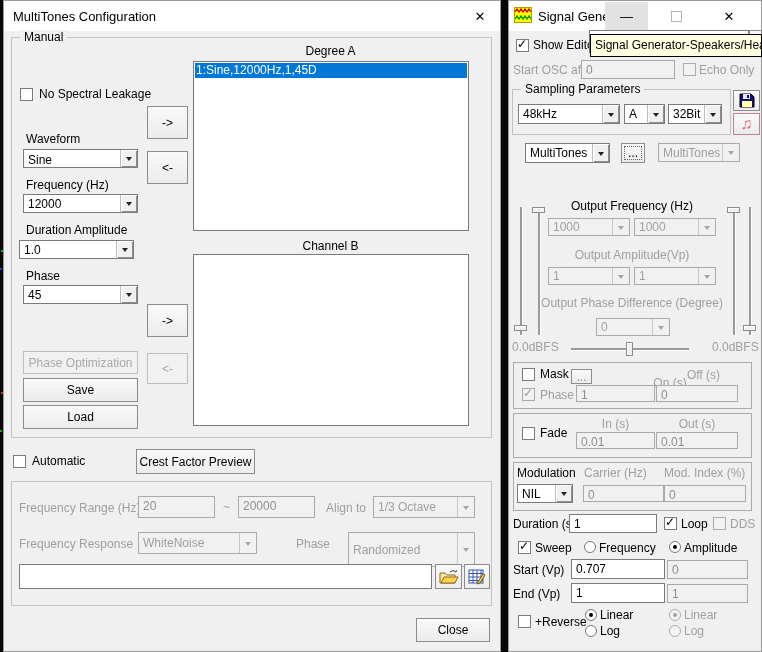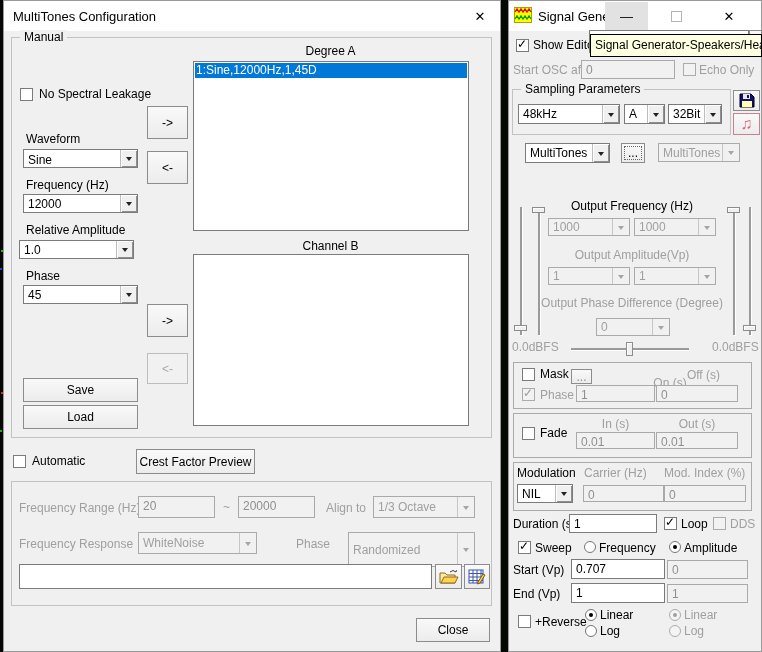--- a/index.html
+++ b/index.html
@@ -80,21 +80,21 @@
     </div>
 
     <span class="lb" style="left:22px;top:178px;">Frequency (Hz)</span>
     <div class="combo" style="left:19px;top:193px;width:115px;height:19px;">
       <span class="val">12000</span>
       <span class="ca">
           <i class="arr"></i>
         </span>
     </div>
 
-    <span class="lb" style="left:22px;top:223px;">Relative Amplitude</span>
+    <span class="lb" style="left:22px;top:223px;">Duration Amplitude</span>
     <div class="combo" style="left:15px;top:239px;width:115px;height:19px;gap:12px;">
       <span class="val">1.0</span>
       <span class="ca">
           <i class="arr"></i>
         </span>
     </div>
 
     <span class="lb" style="left:22px;top:269px;">Phase</span>
     <div class="combo" style="left:19px;top:284px;width:115px;height:19px;">
       <span class="val">45</span>
@@ -110,20 +110,21 @@
     <div class="listbox" style="left:189px;top:60px;width:276px;height:170px;">
       <div class="li-sel">1:Sine,12000Hz,1,45D</div>
     </div>
 
     <span class="lb ctr" style="left:189px;top:239px;width:275px;">Channel B</span>
     <div class="listbox" style="left:189px;top:253px;width:276px;height:172px;"></div>
 
     <div class="pbtn" style="left:143px;top:303px;width:41px;height:33px;">-&gt;</div>
     <div class="pbtn dis" style="left:143px;top:352px;width:41px;height:31px;">&lt;-</div>
 
+    <div class="pbtn dis" style="left:19px;top:350px;width:115px;height:23px;">Phase Optimization</div>
     <div class="pbtn" style="left:19px;top:404px;width:115px;height:24px;">Load</div>
     <div class="pbtn" style="left:19px;top:377px;width:115px;height:24px;">Save</div>
 
     <div class="cbx" style="left:9px;top:454px;"></div>
     <span class="lb" style="left:28px;top:454px;">Automatic</span>
     <div class="pbtn" style="left:132px;top:448px;width:119px;height:25px;">Crest Factor Preview</div>
 
     <div class="grp" style="left:7px;top:480px;width:481px;height:125px;"></div>
 
     <span class="lb gray" style="left:15px;top:501px;">Frequency Range (Hz)</span>

